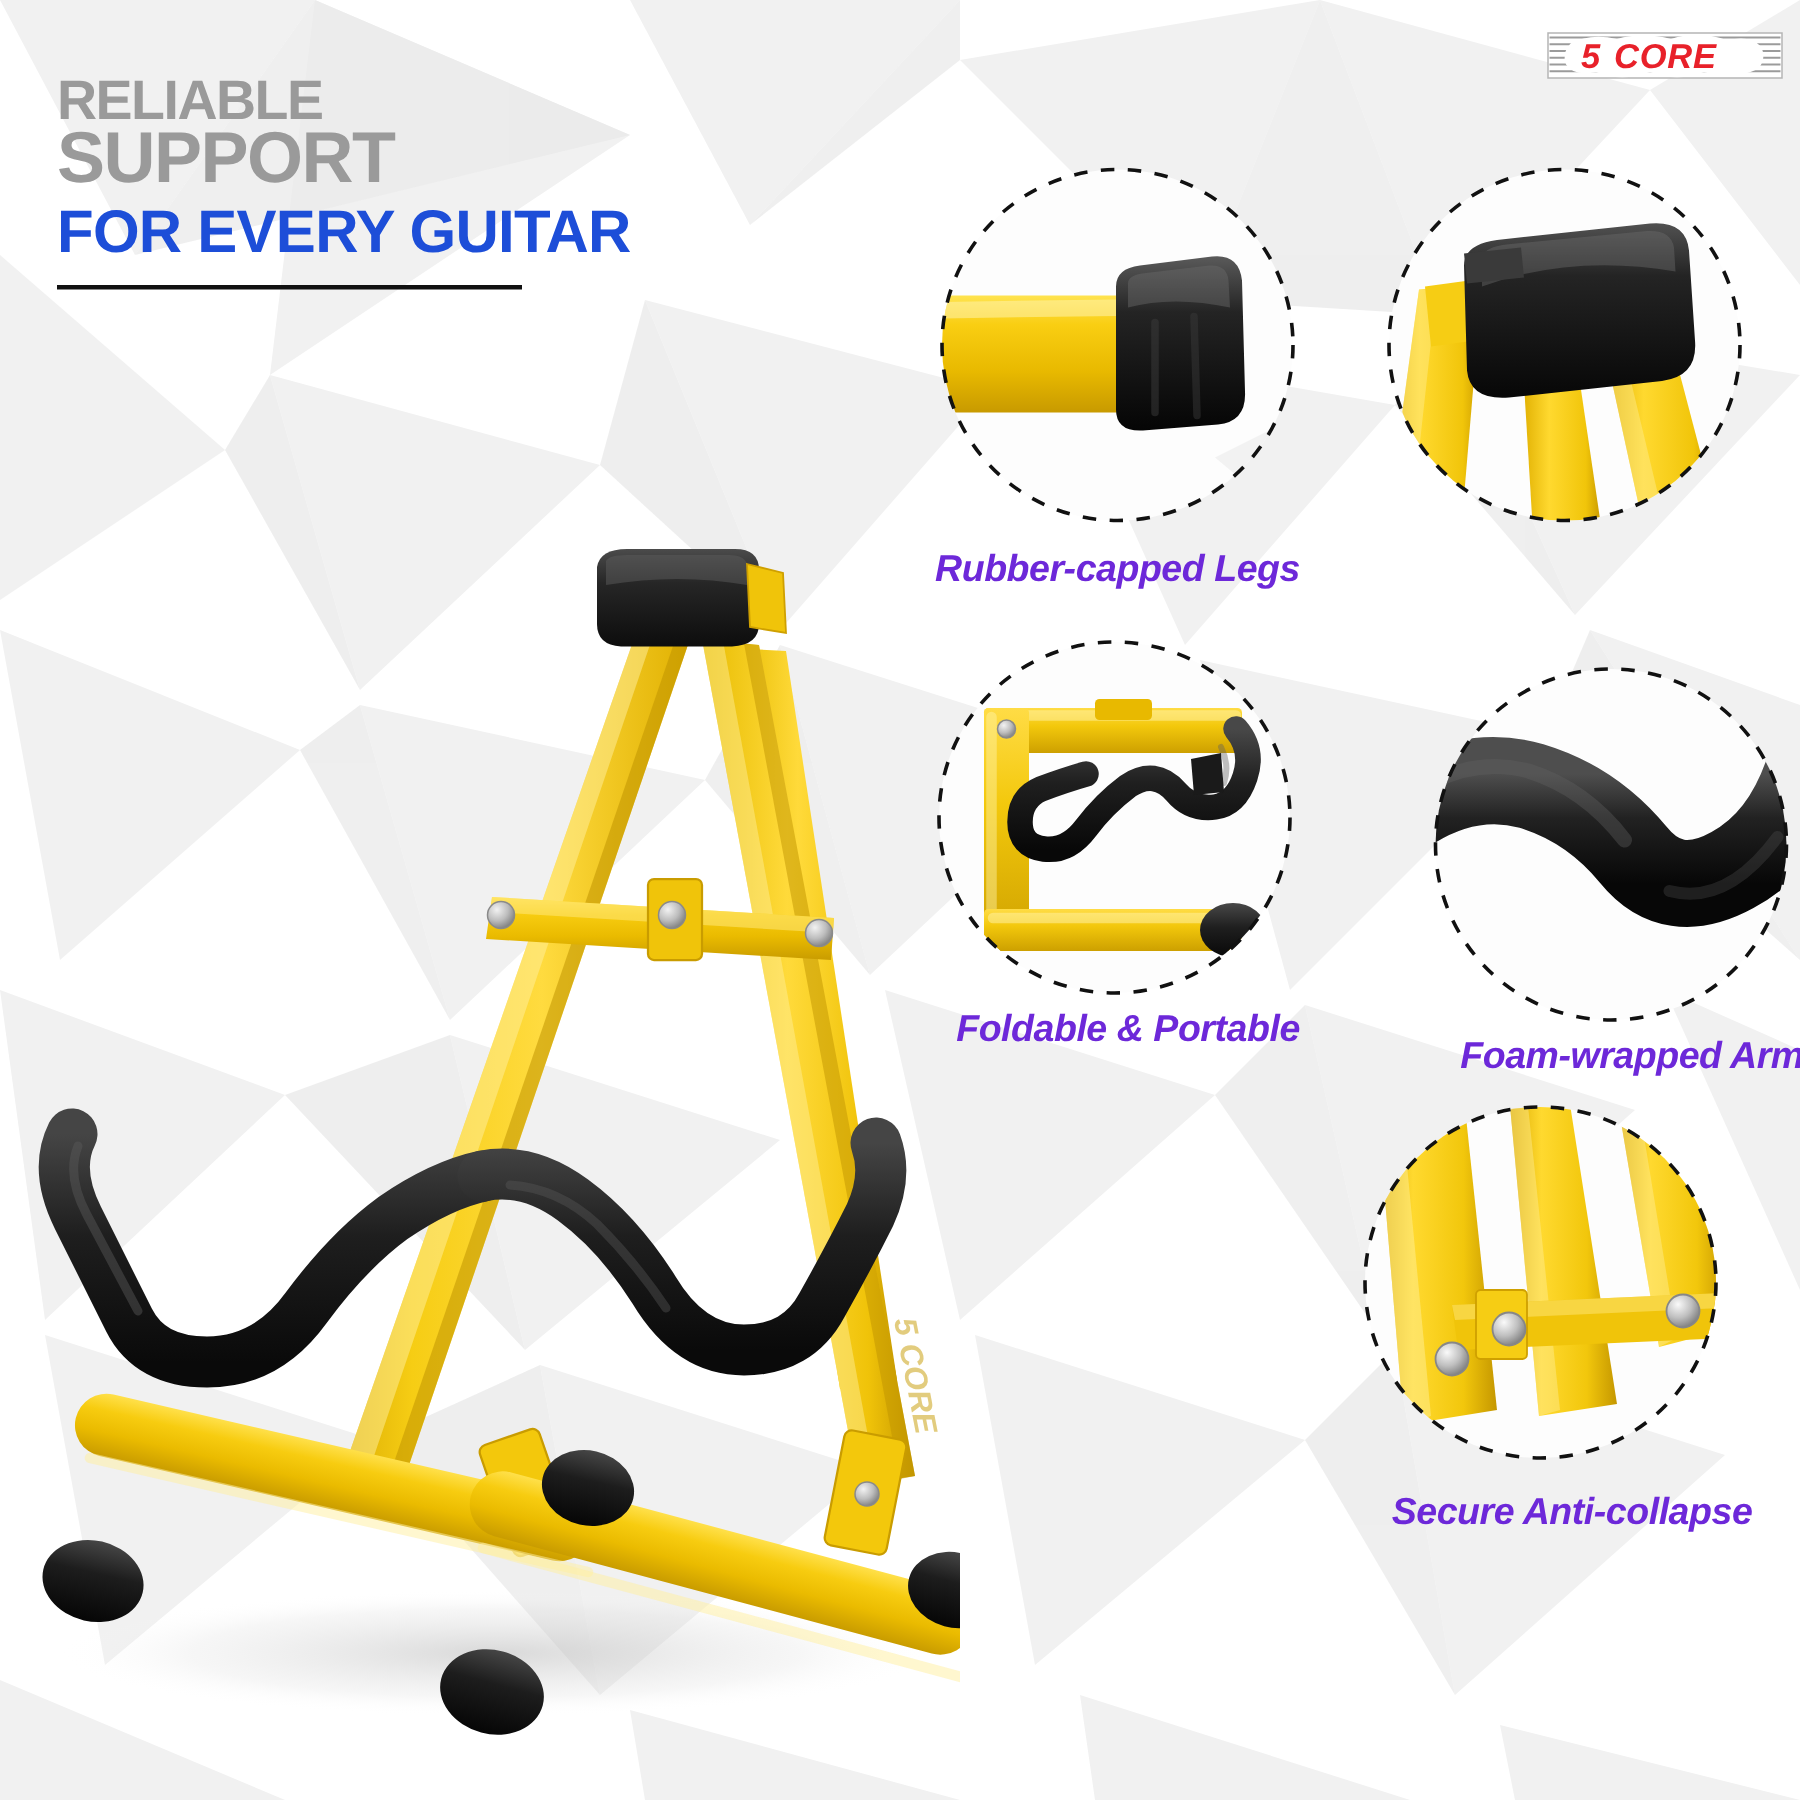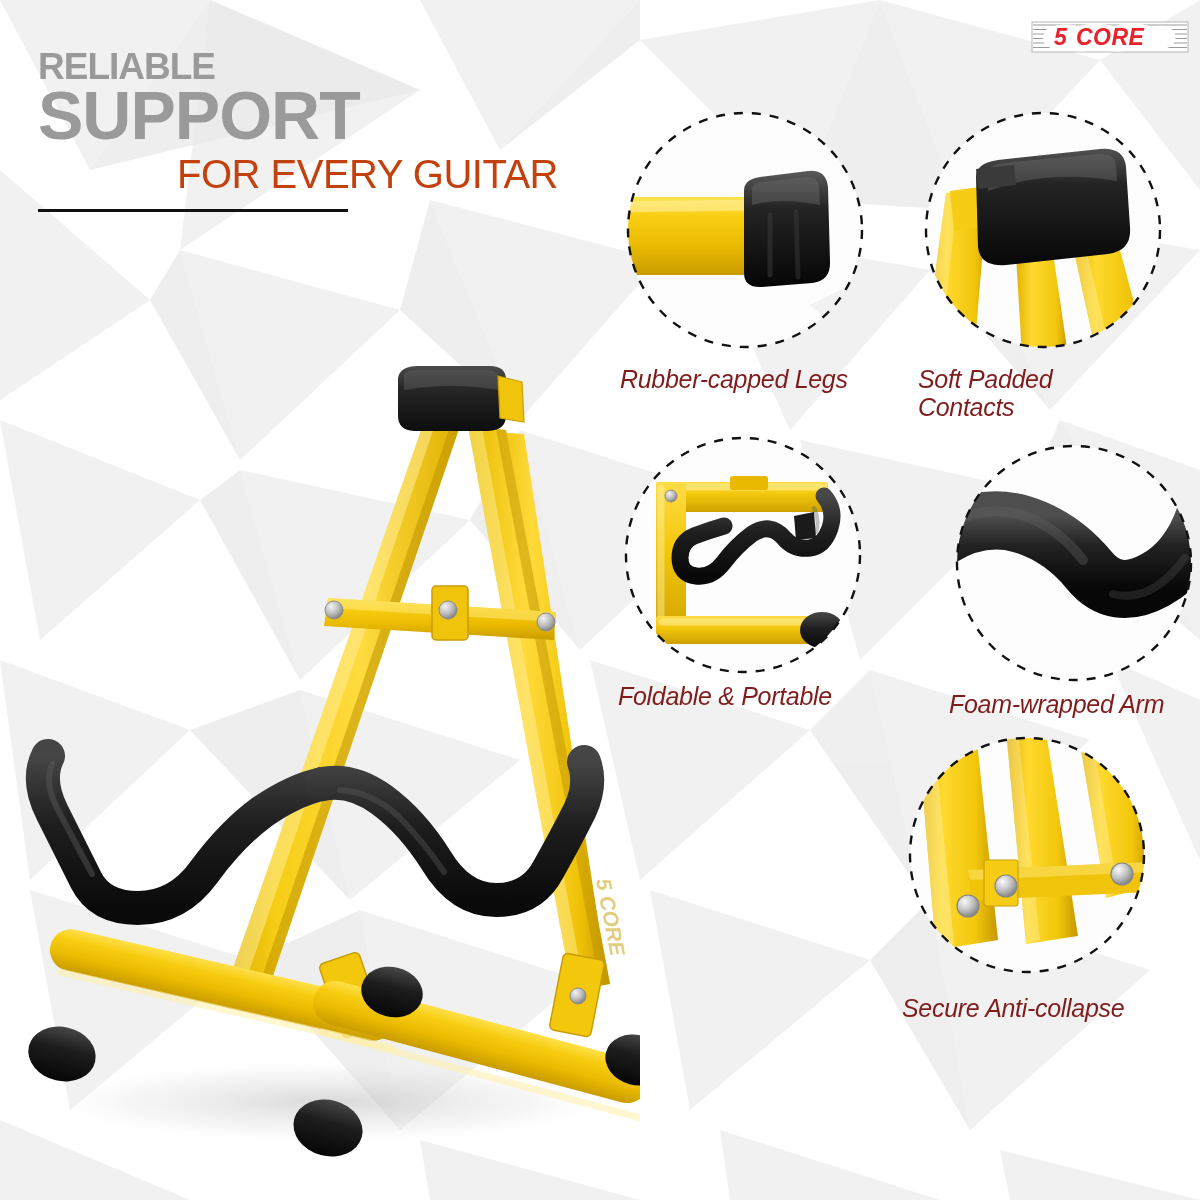--- a/index.html
+++ b/index.html
@@ -23,55 +23,55 @@
   
   #headline-block {
     position:absolute; left:38px; top:50px; z-index:30;
     width:520px;
   }
   .hl-1, .hl-2 {
     font-weight:bold; letter-spacing:-1px; line-height:.92;
     color:#9a9a9a;
   }
   .hl-1 { font-size:37px; }
-  .hl-2 { font-size:68px; }
+  .hl-2 { font-size:48px; }
   .hl-3 {
-    font-weight:normal; font-size:40px; color:#c2410c;
-    letter-spacing:-0.5px; line-height:1.15; margin-top:4px;text-align:right;
+    font-weight:bold; font-size:40px; color:#1d4ed8;
+    letter-spacing:-0.5px; line-height:1.15; margin-top:4px;
   }
   #headline-rule {
     width:310px; height:3px; background:#111111; margin-top:12px;
   }
 
   
   #hero-product {
     position:absolute; left:0px; top:360px;
     width:640px; height:820px; z-index:20;
   }
 
   
   .callout { position:absolute; z-index:25; }
   .callout-circle {
     position:relative;
     border-radius:50%;
     overflow:visible;
   }
   .callout-circle svg { display:block; }
   .callout-label {
-    text-align:left;
-    font-weight:normal; font-style:italic;
-    font-size:25px; color:#7f1d1d;
+    text-align:center;
+    font-weight:bold; font-style:italic;
+    font-size:25px; color:#6d28d9;
     line-height:1.13;
     letter-spacing:-0.3px;
     margin-top:6px;
   }
 
   #callout-1 { left:620px;  top:105px; width:250px; }
   #callout-2 { left:918px;  top:105px; width:260px; }
-  #callout-3 { left:618px;  top:430px; width:268px; }
+  #callout-3 { left:618px;  top:420px; width:268px; }
   #callout-4 { left:949px;  top:438px; width:278px; }
   #callout-5 { left:902px;  top:730px; width:292px; }
 
   #callout-1 .callout-label { margin-top:10px; }
   #callout-2 .callout-label { margin-top:10px; }
   #callout-3 .callout-label { margin-top:2px; }
   #callout-4 .callout-label { margin-top:2px; }
   #callout-5 .callout-label { margin-top:14px; }
 </style>
 </head>
@@ -342,24 +342,20 @@
         <path d="M152,128 L164,127 L192,244 L178,248 Z" fill="#fff0a0" opacity=".4"></path>
 
         <path d="M58,72 Q58,58 80,55 L182,44 Q206,42 208,62 L212,122
                  Q214,146 190,149 L88,160 Q62,162 60,142 Z" fill="url(#c2pad)"></path>
         <path d="M70,68 Q70,60 86,58 L180,49 Q196,48 198,60 L199,76 Q130,64 70,86 Z" fill="#6d6d6d" opacity=".42"></path>
         <path d="M58,64 L96,60 L98,80 L60,84 Z" fill="#3a3a3a"></path>
       </g>
       <circle cx="125" cy="125" r="117" fill="none" stroke="#111111" stroke-width="2.4" stroke-dasharray="9 9"></circle>
     </svg>
   </div>
-  <div class="callout-label">
-    <div>Soft Padded</div>
-    <div>Contacts</div>
-  </div>
 </div>
 
 <div class="callout" id="callout-3">
   <div class="callout-circle">
     <svg width="250" height="250" viewBox="0 0 250 250">
       <defs>
         <clipPath id="clip3">
             <circle cx="125" cy="125" r="117"></circle>
           </clipPath>
         <linearGradient id="c3y" x1="0" y1="0" x2="0" y2="1">

